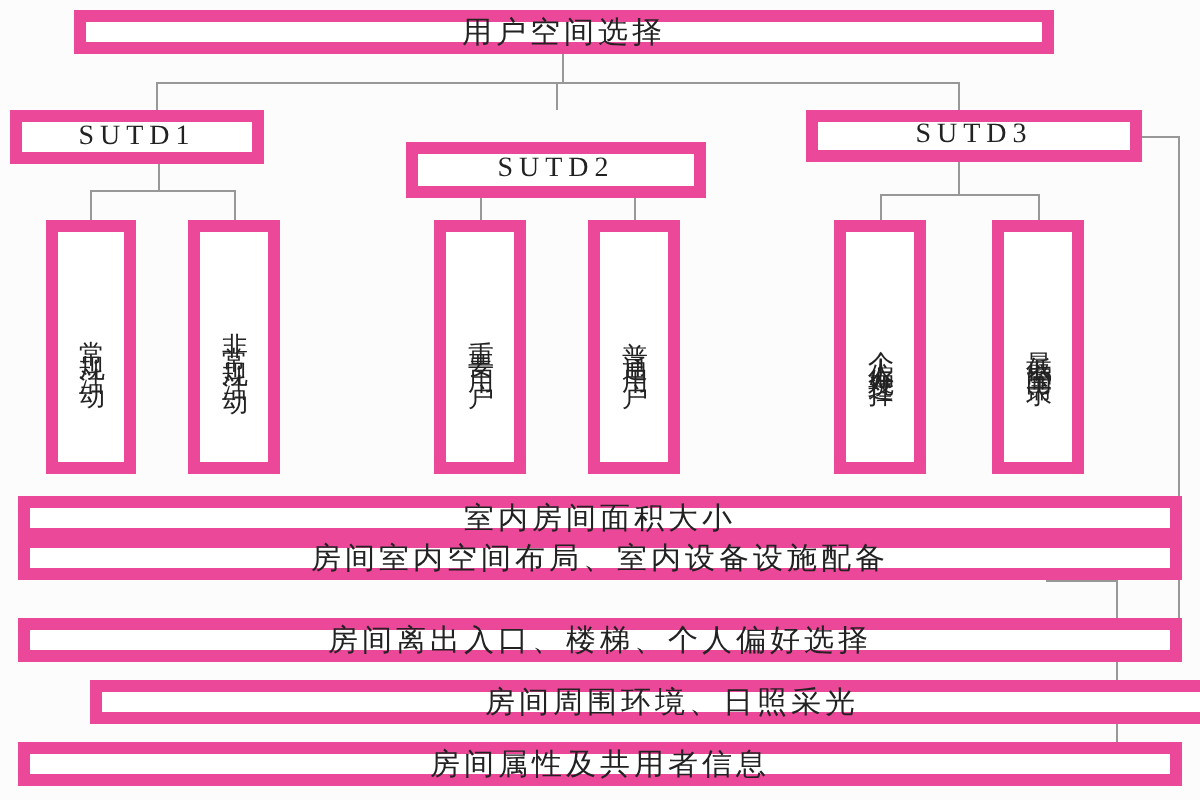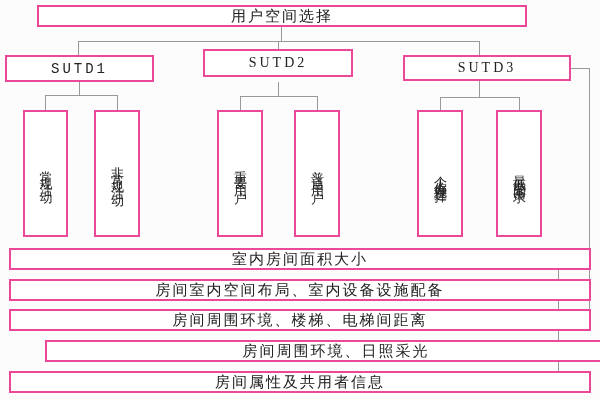--- a/index.html
+++ b/index.html
@@ -14,21 +14,21 @@
     width: 600px; height: 400px;
     background: #fcfcfc;
   }
   .ln {
     position: absolute;
     background: #989898;
   }
   .box {
     position: absolute;
     box-sizing: border-box;
-    border: 2px solid #ec4899;
+    border: 6px solid #ec4899;
     background: #ffffff;
     display: flex;
     align-items: center;
     justify-content: center;
     color: #222222;
   }
   .hlabel {
     font-size: 15px;
     letter-spacing: 2px;
     white-space: nowrap;
@@ -95,24 +95,24 @@
   <div class="ln" style="left:523px; top:290px; width:36px; height:1px;"></div>
   <div class="ln" style="left:523px; top:320px; width:36px; height:1px;"></div>
   <div class="ln" style="left:523px; top:351px; width:36px; height:1px;"></div>
   <div class="ln" style="left:523px; top:382px; width:36px; height:1px;"></div>
   <div class="ln" style="left:558px; top:259px; width:1px; height:124px;"></div>
 
   <div class="box" style="left:37px; top:5px; width:490px; height:22px;">
     <span class="hlabel">用户空间选择</span>
   </div>
 
-  <div class="box" style="left:5px; top:55px; width:149px; height:27px;font-family:Liberation Mono, monospace;">
+  <div class="box" style="left:5px; top:55px; width:127px; height:27px;">
     <span class="sutd">SUTD1</span>
   </div>
-  <div class="box" style="left:203px; top:49px; width:150px; height:28px;">
+  <div class="box" style="left:203px; top:71px; width:150px; height:28px;">
     <span class="sutd">SUTD2</span>
   </div>
   <div class="box" style="left:403px; top:55px; width:168px; height:26px;">
     <span class="sutd">SUTD3</span>
   </div>
 
   <div class="box" style="left:23px; top:110px; width:45px; height:127px;">
     <span class="vtext v4">常规活动</span>
   </div>
   <div class="box" style="left:94px; top:110px; width:46px; height:127px;">
@@ -127,25 +127,25 @@
   <div class="box" style="left:417px; top:110px; width:46px; height:127px;">
     <span class="vtext v6">个人偏好选择</span>
   </div>
   <div class="box" style="left:496px; top:110px; width:46px; height:127px;">
     <span class="vtext v6">最低空间需求</span>
   </div>
 
   <div class="box bar" style="top:248px;">
     <span class="hlabel">室内房间面积大小</span>
   </div>
-  <div class="box bar" style="top:279px;justify-content:center;">
+  <div class="box bar" style="top:268px;justify-content:center;">
     <span class="hlabel">房间室内空间布局、室内设备设施配备</span>
   </div>
   <div class="box bar" style="top:309px;">
-    <span class="hlabel">房间周围环境、楼梯、电梯间距离</span>
+    <span class="hlabel">房间离出入口、楼梯、个人偏好选择</span>
   </div>
   <div class="box bar" style="top:340px;margin-left:36px;">
     <span class="hlabel">房间周围环境、日照采光</span>
   </div>
   <div class="box bar" style="top:371px;">
     <span class="hlabel">房间属性及共用者信息</span>
   </div>
 
 </div>
 

